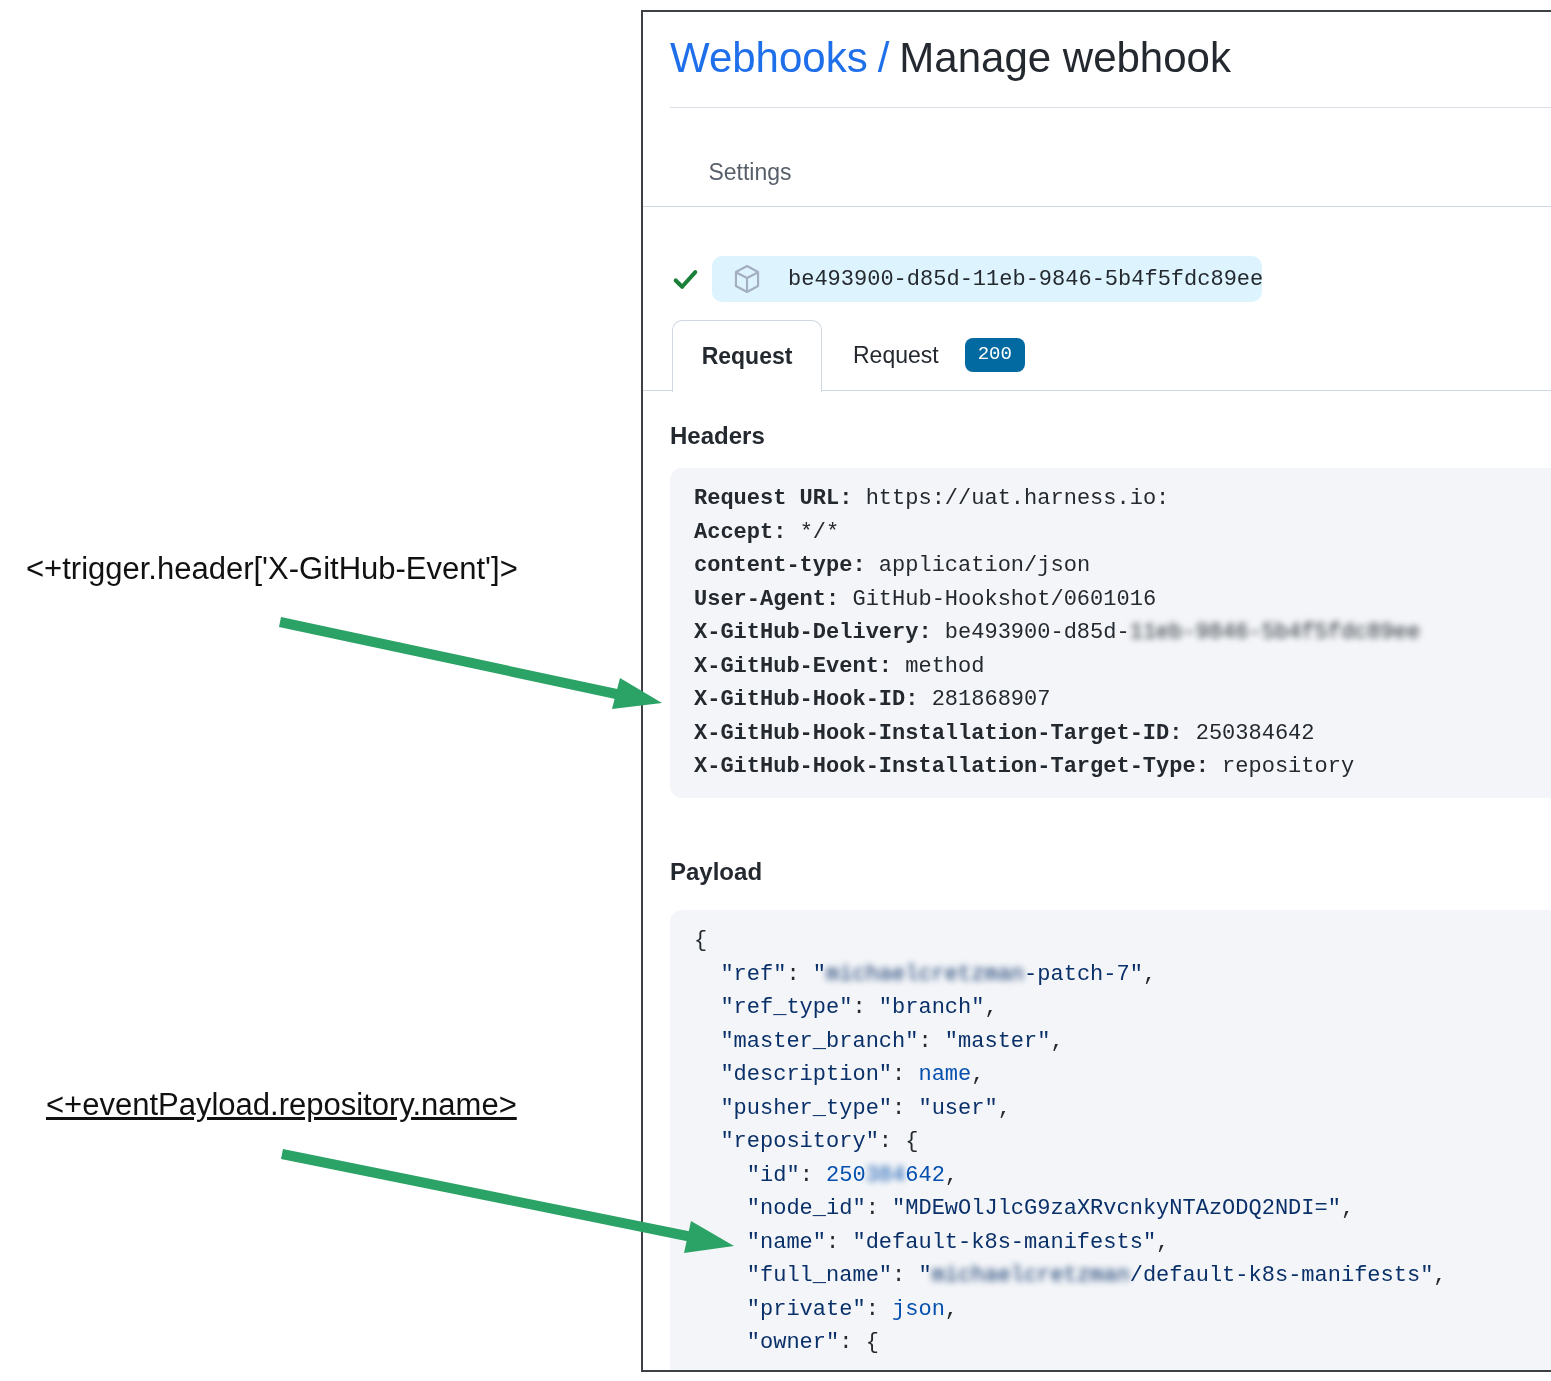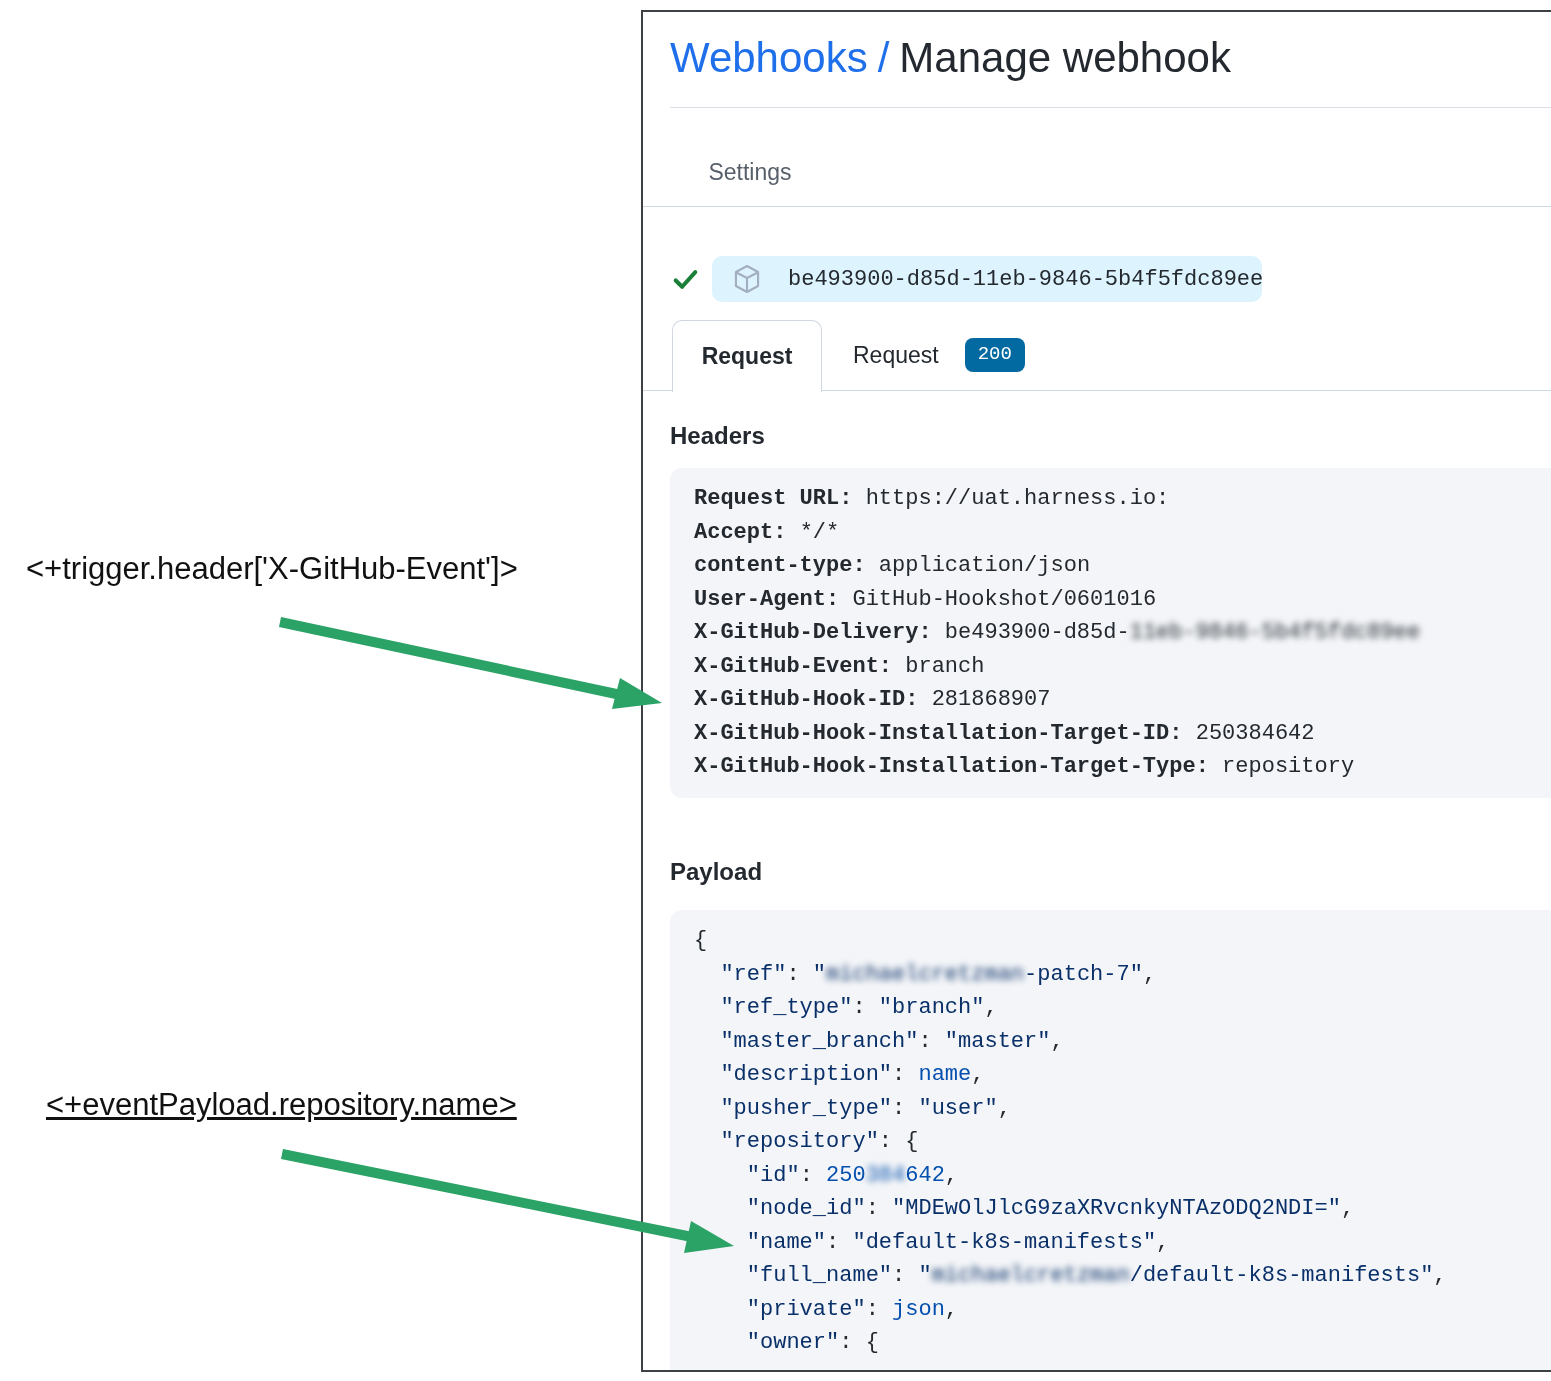--- a/index.html
+++ b/index.html
@@ -124,21 +124,21 @@
       <span class="status-badge">200</span>
     </div>
 
     <h2 class="sec-heading h-headers">Headers</h2>
     <div class="codeblock headers-block" id="headers-block">
         <div class="code-line"><span class="hdr-key">Request URL:</span><span class="seg-p"> </span><span class="seg-p">https://uat.harness.io:</span></div>
         <div class="code-line"><span class="hdr-key">Accept:</span><span class="seg-p"> </span><span class="seg-p">*/*</span></div>
         <div class="code-line"><span class="hdr-key">content-type:</span><span class="seg-p"> </span><span class="seg-p">application/json</span></div>
         <div class="code-line"><span class="hdr-key">User-Agent:</span><span class="seg-p"> </span><span class="seg-p">GitHub-Hookshot/0601016</span></div>
         <div class="code-line"><span class="hdr-key">X-GitHub-Delivery:</span><span class="seg-p"> </span><span class="seg-p">be493900-d85d-</span><span class="seg-p blurred">11eb-9846-5b4f5fdc89ee</span></div>
-        <div class="code-line"><span class="hdr-key">X-GitHub-Event:</span><span class="seg-p"> </span><span class="seg-p">branch</span></div>
+        <div class="code-line"><span class="hdr-key">X-GitHub-Event:</span><span class="seg-p"> </span><span class="seg-p">method</span></div>
         <div class="code-line"><span class="hdr-key">X-GitHub-Hook-ID:</span><span class="seg-p"> </span><span class="seg-p">281868907</span></div>
         <div class="code-line"><span class="hdr-key">X-GitHub-Hook-Installation-Target-ID:</span><span class="seg-p"> </span><span class="seg-p">250384642</span></div>
         <div class="code-line"><span class="hdr-key">X-GitHub-Hook-Installation-Target-Type:</span><span class="seg-p"> </span><span class="seg-p">repository</span></div>
       </div>
 
     <h2 class="sec-heading h-payload">Payload</h2>
     <div class="codeblock payload-block" id="payload-block">
         <div class="code-line"><span class="seg-p">{</span></div>
         <div class="code-line"><span class="seg-p">  </span><span class="seg-k">"ref"</span><span class="seg-p">: </span><span class="seg-s">"</span><span class="seg-s blurred">michaelcretzman</span><span class="seg-s">-patch-7"</span><span class="seg-p">,</span></div>
         <div class="code-line"><span class="seg-p">  </span><span class="seg-k">"ref_type"</span><span class="seg-p">: </span><span class="seg-s">"branch"</span><span class="seg-p">,</span></div>

